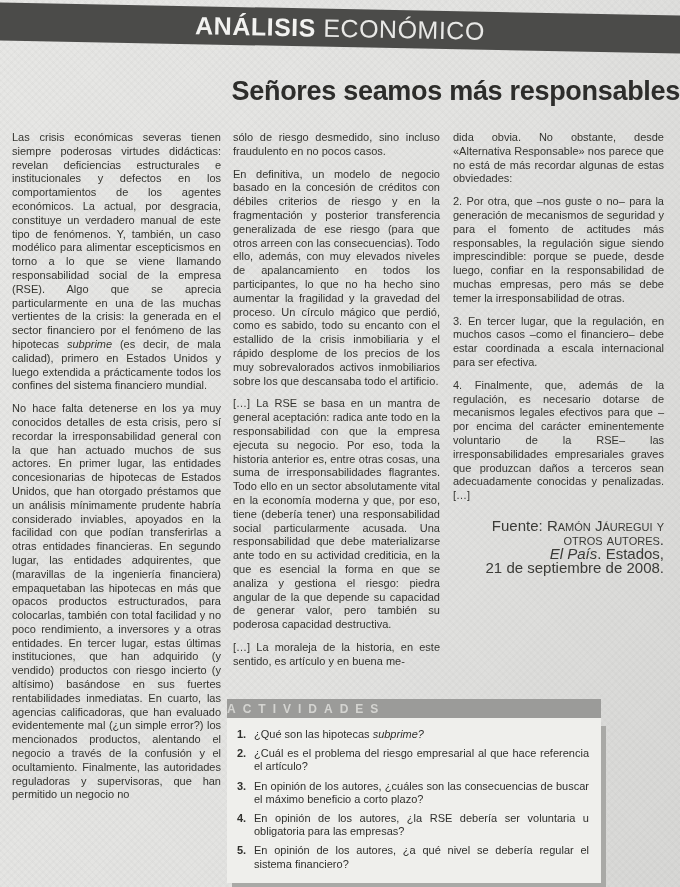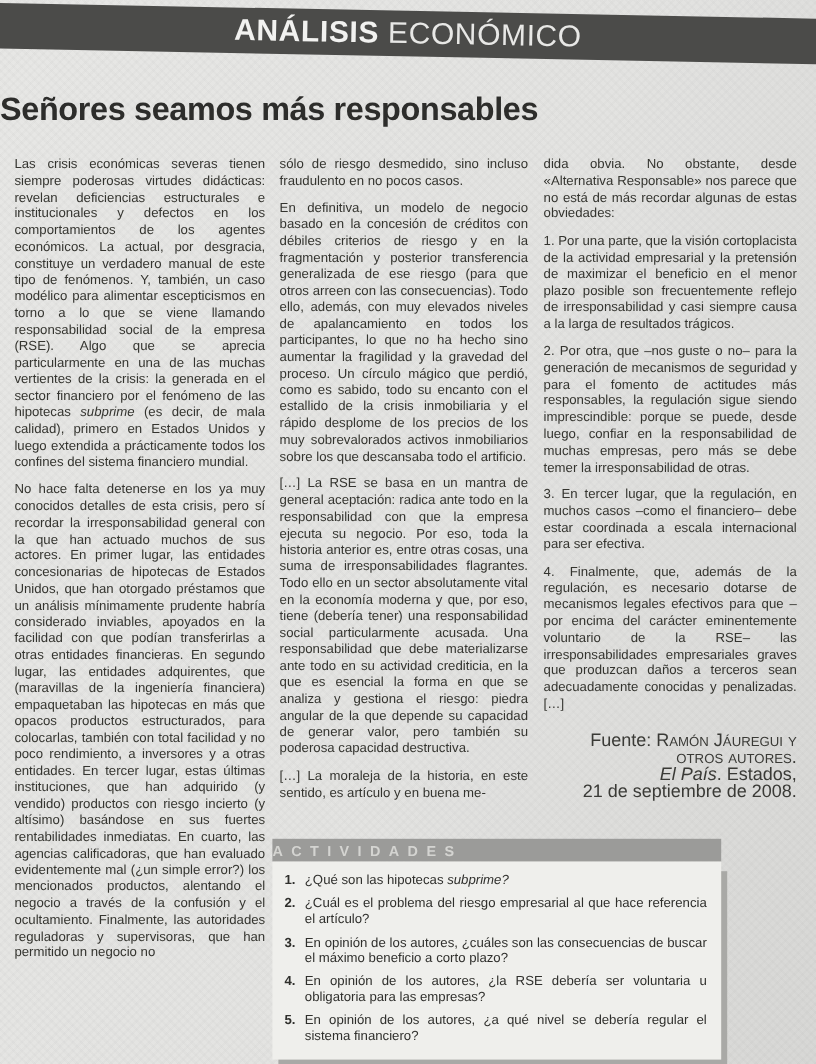--- a/index.html
+++ b/index.html
@@ -19,21 +19,21 @@
     background:#4b4b49;
     transform:rotate(1.1deg);
     display:flex; align-items:center; justify-content:center;
     color:#f2f2f0; font-size:25px; letter-spacing:0.5px; white-space:pre;
   }
   .band .bold  { font-weight:700; }
   .band .light { font-weight:400; opacity:0.94; }
   
   .title {
     position:absolute; top:76px; left:0; width:100%; margin:0;
-    text-align:left; font-size:27px; font-weight:700; color:#2d2d2b;
+    text-align:right; font-size:27px; font-weight:700; color:#2d2d2b;
     letter-spacing:-0.3px;
   }
   
   .col {
     position:absolute; top:131px;
     font-size:11px; line-height:13.8px; text-align:justify;
     color:#34342f;
   }
   .col p { margin:0 0 9px 0; }
   .col1 { left:12px;  width:209px; }
@@ -83,21 +83,20 @@
 
   <div class="col col2">
     <p>sólo de riesgo desmedido, sino incluso fraudulento en no pocos casos.</p>
     <p>En definitiva, un modelo de negocio basado en la concesión de créditos con débiles criterios de riesgo y en la fragmentación y posterior transferencia generalizada de ese riesgo (para que otros arreen con las consecuencias). Todo ello, además, con muy elevados niveles de apalancamiento en todos los participantes, lo que no ha hecho sino aumentar la fragilidad y la gravedad del proceso. Un círculo mágico que perdió, como es sabido, todo su encanto con el estallido de la crisis inmobiliaria y el rápido desplome de los precios de los muy sobrevalorados activos inmobiliarios sobre los que descansaba todo el artificio.</p>
     <p>[…] La RSE se basa en un mantra de general aceptación: radica ante todo en la responsabilidad con que la empresa ejecuta su negocio. Por eso, toda la historia anterior es, entre otras cosas, una suma de irresponsabilidades flagrantes. Todo ello en un sector absolutamente vital en la economía moderna y que, por eso, tiene (debería tener) una responsabilidad social particularmente acusada. Una responsabilidad que debe materializarse ante todo en su actividad crediticia, en la que es esencial la forma en que se analiza y gestiona el riesgo: piedra angular de la que depende su capacidad de generar valor, pero también su poderosa capacidad destructiva.</p>
     <p>[…] La moraleja de la historia, en este sentido, es artículo y en buena me-</p>
   </div>
 
   <div class="col col3">
     <p>dida obvia. No obstante, desde «Alternativa Responsable» nos parece que no está de más recordar algunas de estas obviedades:</p>
-    <p>1. Por una parte, que la visión cortoplacista de la actividad empresarial y la pretensión de maximizar el beneficio en el menor plazo posible son frecuentemente reflejo de irresponsabilidad y casi siempre causa a la larga de resultados trágicos.</p>
     <p>2. Por otra, que –nos guste o no– para la generación de mecanismos de seguridad y para el fomento de actitudes más responsables, la regulación sigue siendo imprescindible: porque se puede, desde luego, confiar en la responsabilidad de muchas empresas, pero más se debe temer la irresponsabilidad de otras.</p>
     <p>3. En tercer lugar, que la regulación, en muchos casos –como el financiero– debe estar coordinada a escala internacional para ser efectiva.</p>
     <p>4. Finalmente, que, además de la regulación, es necesario dotarse de mecanismos legales efectivos para que –por encima del carácter eminentemente voluntario de la RSE– las irresponsabilidades empresariales graves que produzcan daños a terceros sean adecuadamente conocidas y penalizadas. […]</p>
     <div class="source">
       <span>Fuente: </span><span class="sc">Ramón Jáuregui y otros autores.</span><br>
       <i>El País</i><span>. Estados,</span><br>
       <span>21 de septiembre de 2008.</span>
     </div>
   </div>
 

